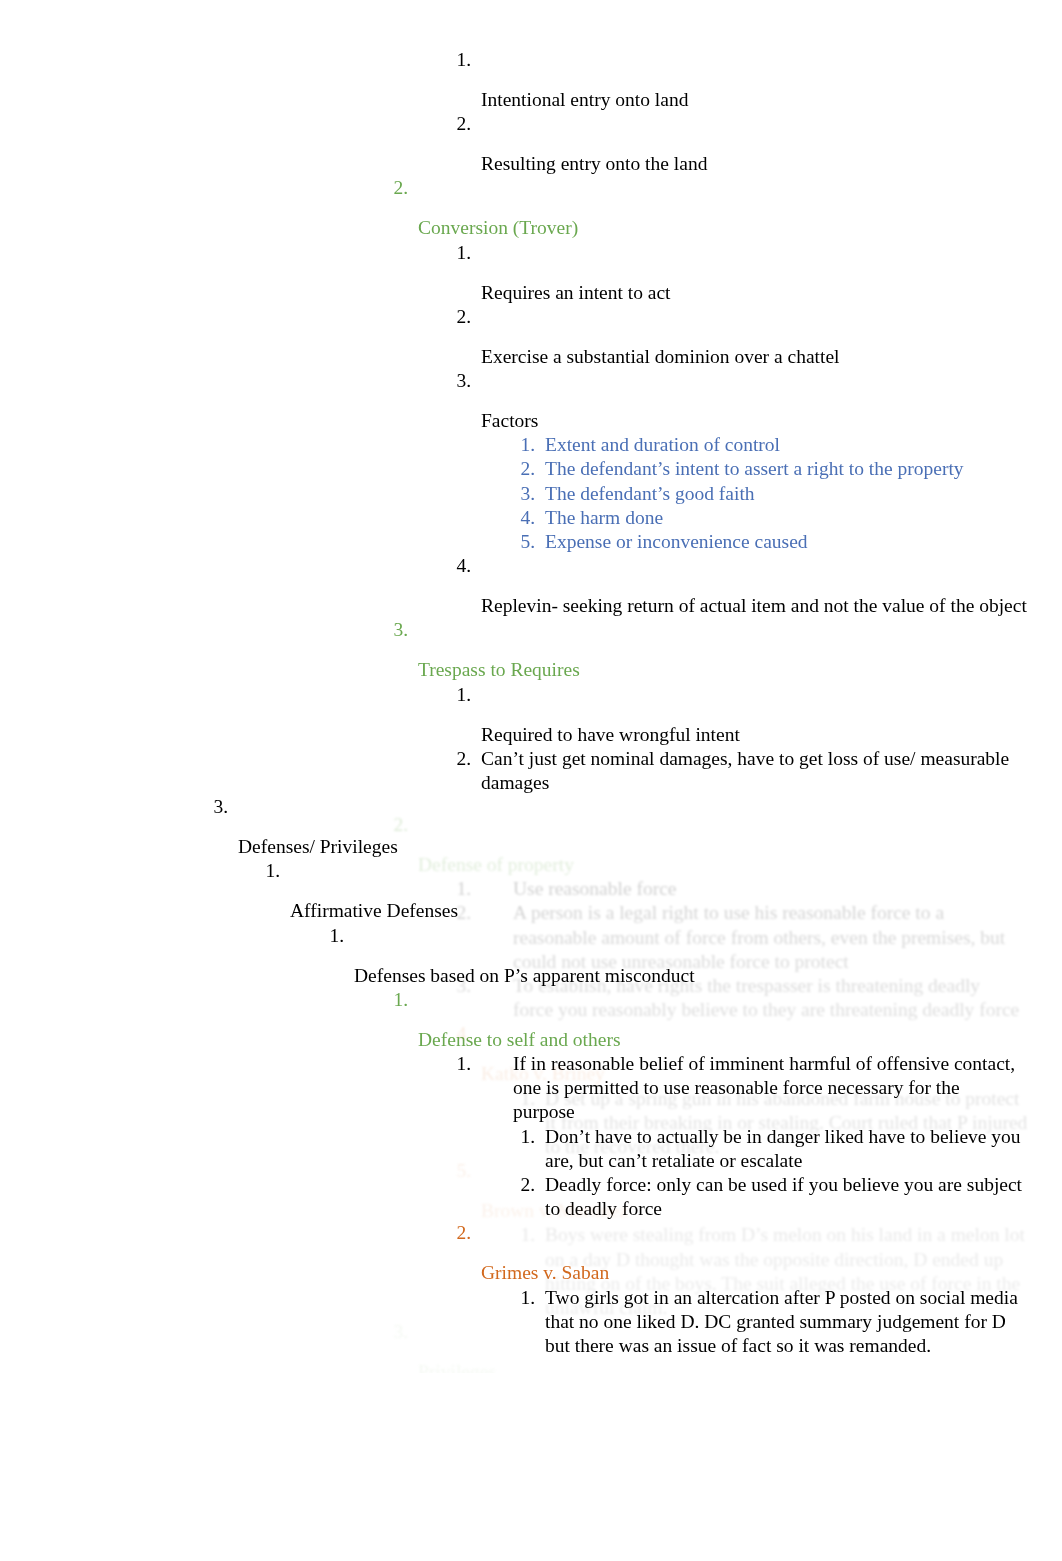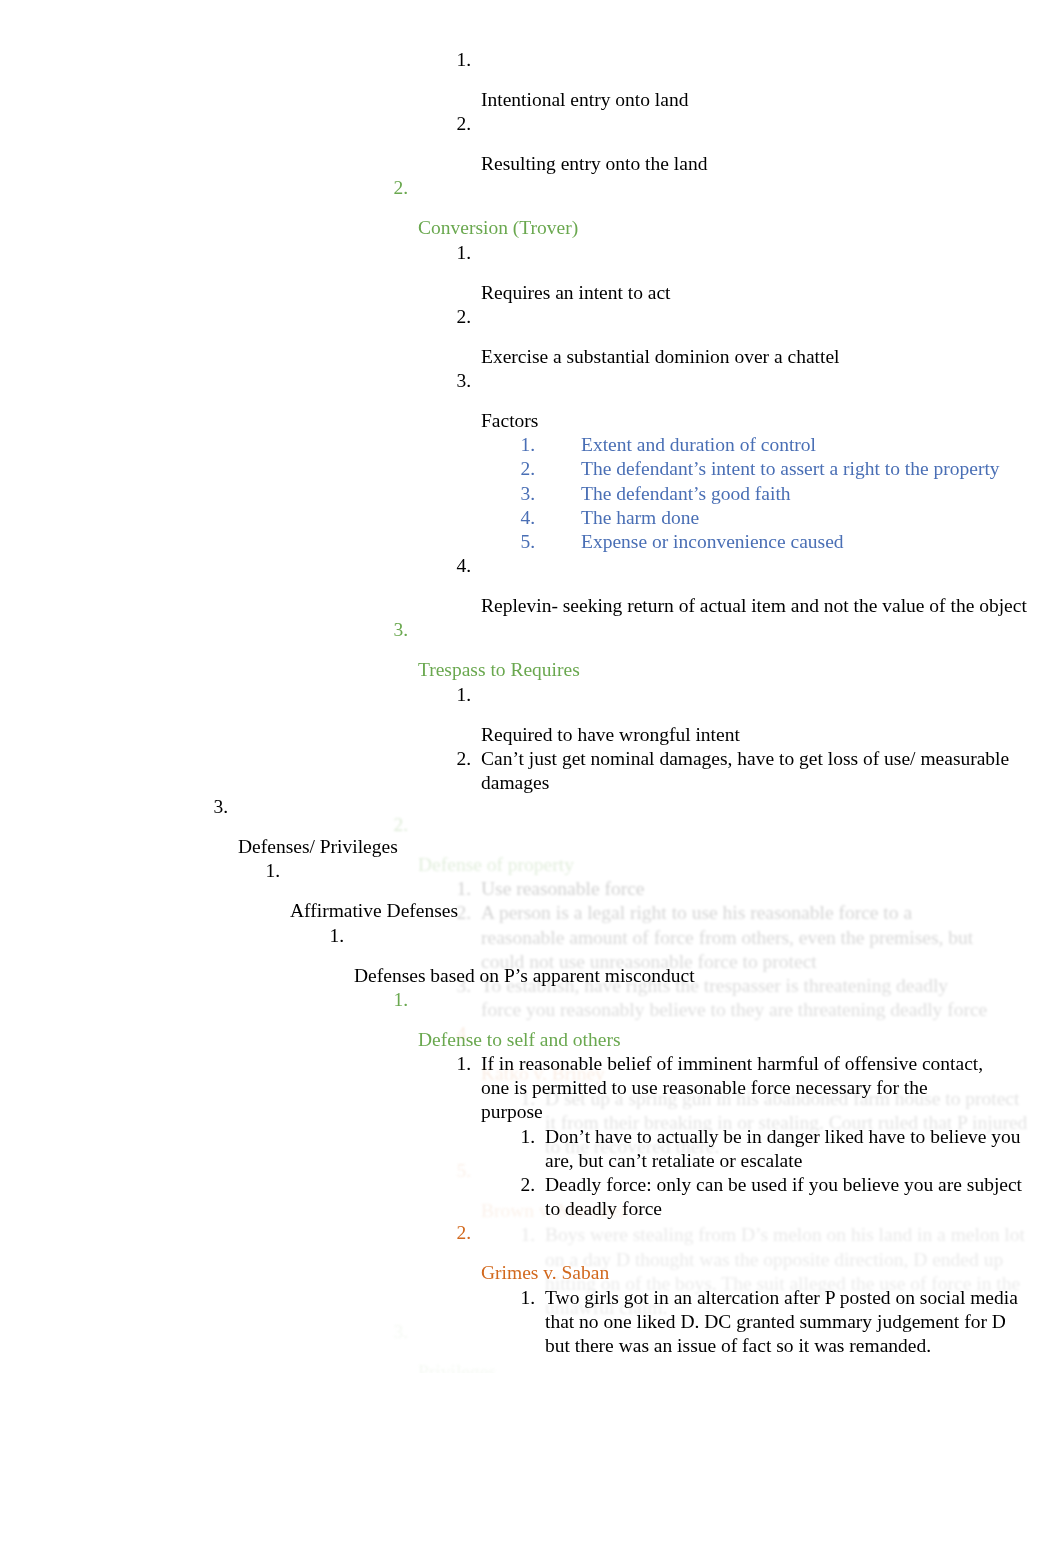--- a/index.html
+++ b/index.html
@@ -46,23 +46,23 @@
   .lv3 { padding-left: 316px; }
   .lv4 { padding-left: 380px; }
   .lv5 { padding-left: 443px; }
   .lv6 { padding-left: 507px; }
 
   
   .marker { width: 28px; margin-right: 10px; }
 
   
   .w-a  { max-width: 630px; margin-top: 40px; }
-  .w-b  { max-width: 600px; margin-left: 36px; }
+  .w-b  { max-width: 600px; }
   .w-c  { max-width: 575px; font-family: Liberation Serif, serif; }
-  .w-d  { max-width: 510px; }
+  .w-d  { max-width: 510px; margin-left: 32px; }
   .w-e  { max-width: 490px; }
 
   
   .c-green  { color: #6aa84f; }
   .c-blue   { color: #4a6fb5; }
   .c-orange { color: #d2691e; }
   .c-black  { color: #000000; }
 
   
   #faded-region {

